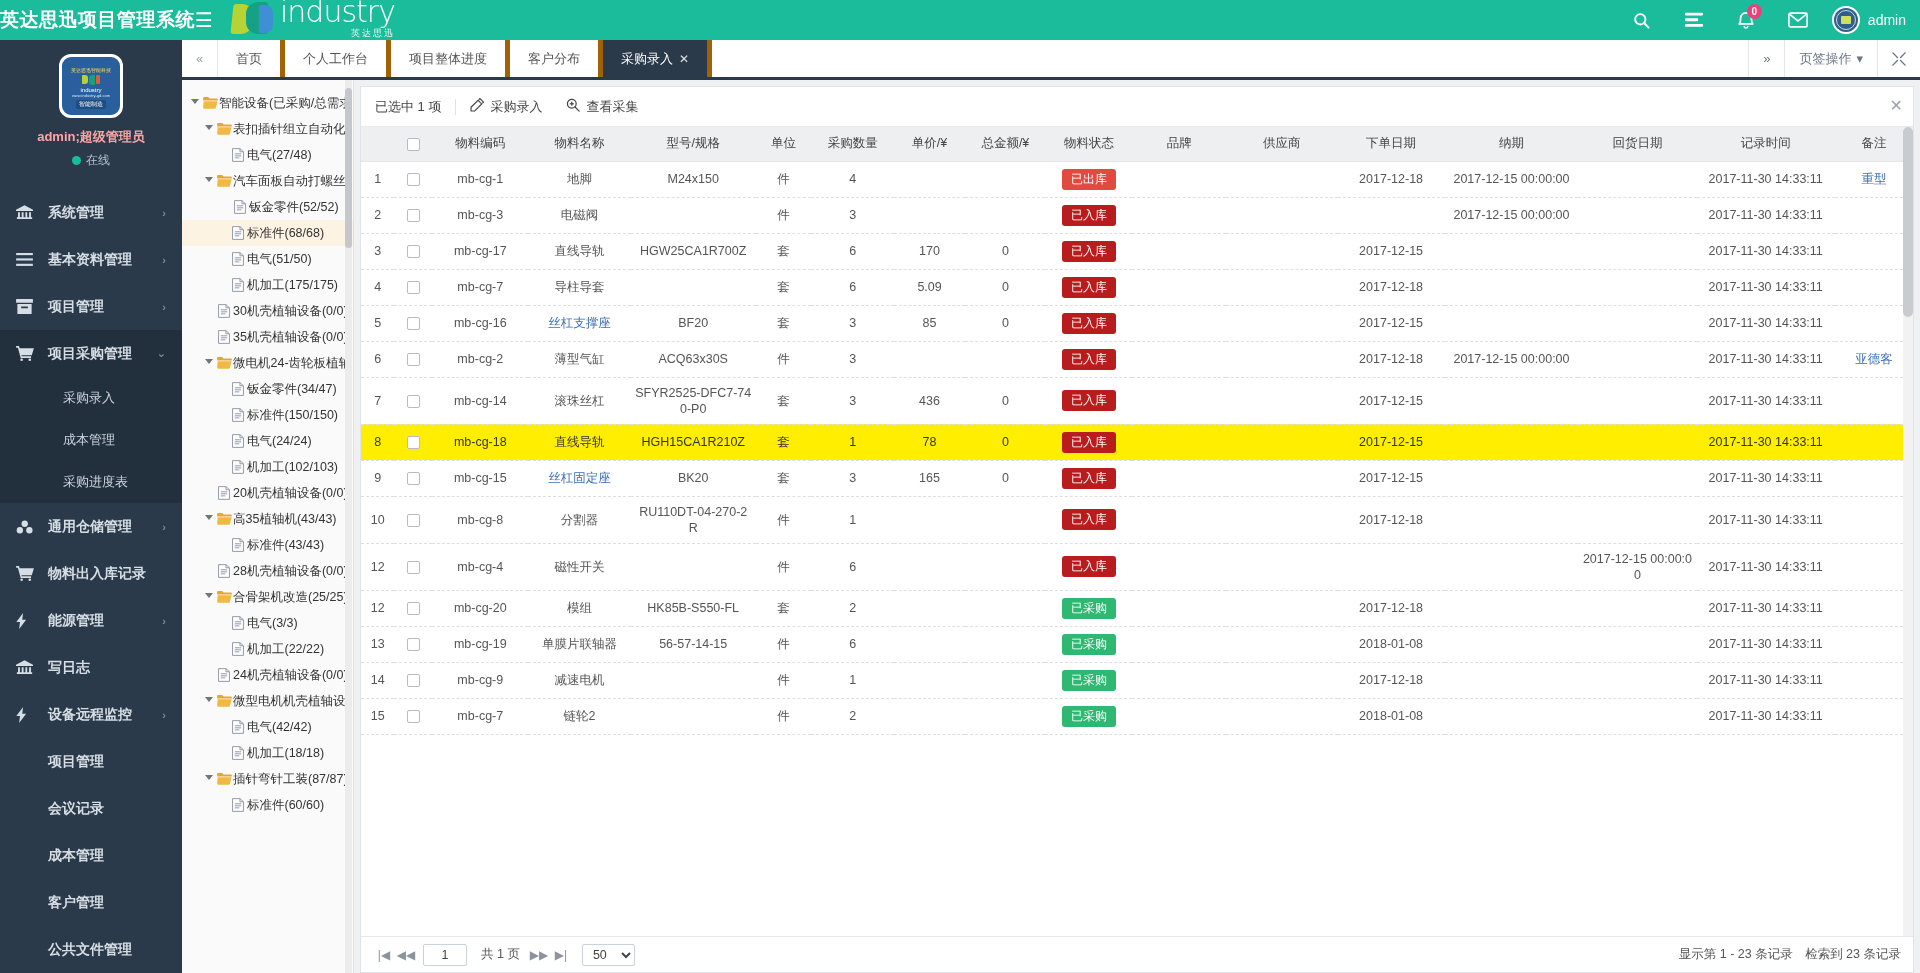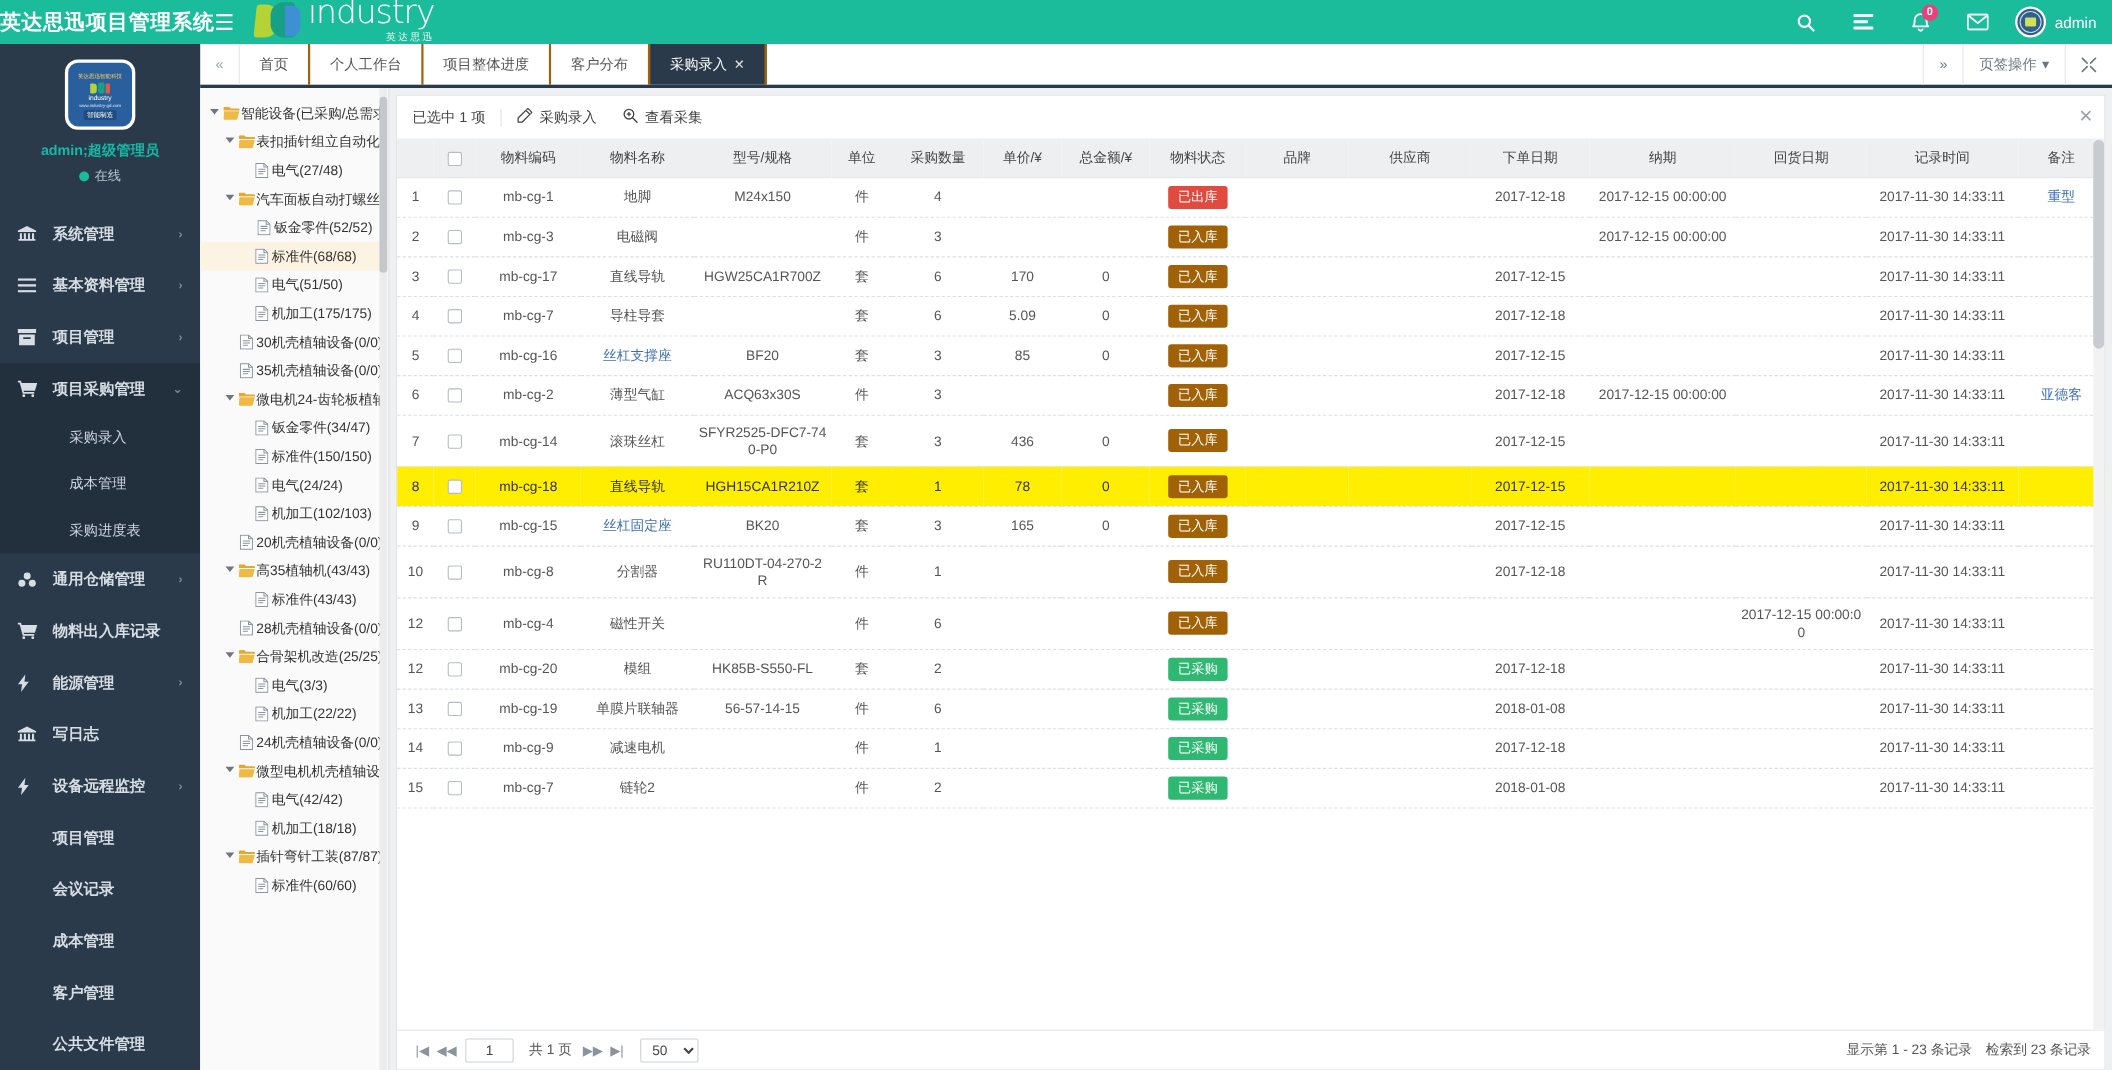--- a/index.html
+++ b/index.html
@@ -78,21 +78,21 @@
     align-items: center; justify-content: center; position: relative; overflow: hidden;
   }
   .profile-img .pi-top { font-size: 5px; color: #ffd95e; margin-top: 3px; white-space: nowrap; }
   .profile-img .pi-logo { display: flex; align-items: center; gap: 1px; margin: 2px 0; }
   .profile-img .pi-l1 { width: 6px; height: 9px; background: #b5d334; border-radius: 1px 3px 3px 1px;}
   .profile-img .pi-l2 { width: 6px; height: 10px; background: #16a085; border-radius: 3px 1px 1px 3px;}
   .profile-img .pi-l3 { width: 4px; height: 9px; background: #e05a3f; border-radius: 1px;}
   .profile-img .pi-word { font-size: 6px; color: #fff; }
   .profile-img .pi-url { font-size: 4px; color: #dbe7f5; }
   .profile-img .pi-bot { font-size: 6px; color: #fff; background:#1f4d82; padding:0 3px; border-radius:2px; margin-top:2px;}
-  .profile-name { margin-top: 10px; font-size: 13px; color: #14b8a6; font-weight: bold; }
+  .profile-name { margin-top: 10px; font-size: 13px; color: #fca5a5; font-weight: bold; }
   .profile-status { margin-top: 6px; font-size: 12px; color: #b9c4cf; display:flex;align-items:center;justify-content:center;gap:5px;}
   .status-dot { width: 9px; height: 9px; border-radius: 50%; background: #1abc9c; display:inline-block;}
 
   .menu { margin-top: 8px; }
   .menu-item {
     display: flex; align-items: center; height: 47px; padding: 0 16px;
     color: #d6dde5; font-size: 14px; font-weight: bold; cursor: pointer; position: relative;
   }
   .menu-item .mi-icon { width: 32px; display:flex; align-items:center; color:#cfd8e2; }
   .menu-item .mi-arrow { margin-left: auto; color: #7c8b9b; font-size: 11px; }
@@ -113,21 +113,21 @@
   .tabbar {
     height: 40px; flex: 0 0 40px; display: flex; align-items: stretch;
     background: #fff; border-bottom: 3px solid #2b3a4a;
   }
   .tab-nav-btn {
     width: 36px; display: flex; align-items: center; justify-content: center;
     color: #9aa5b1; cursor: pointer; border-right: 1px solid #e3e6ea; font-size: 13px;
   }
   .tab {
     display: flex; align-items: center; gap: 6px; padding: 12px 18px;
-    font-size: 13px; color: #555; cursor: pointer; border-right: 2px solid #a16207;
+    font-size: 13px; color: #555; cursor: pointer; border-right: 5px solid #a16207;
     white-space: nowrap;
   }
   .tab.active { background: #2b3a4a; color: #fff; }
   .tab .tab-close { font-size: 12px; opacity: .85; }
   .tabbar-right { margin-left: auto; display: flex; align-items: stretch; }
   .tabbar-right .tb-btn {
     display:flex;align-items:center;justify-content:center; padding: 0 14px;
     color:#6b7684; font-size: 13px; border-left: 1px solid #e3e6ea; cursor: pointer; gap:5px;
   }
 
@@ -185,21 +185,21 @@
   table.grid tr.hl td { background: #ffee00; color: #333; }
   .cb {
     width: 13px; height: 13px; border: 1px solid #b6bcc4; background: #fff;
     display: inline-block; vertical-align: middle; border-radius: 2px; cursor: pointer;
   }
   .badge-st {
     display: inline-block; padding: 3px 9px; border-radius: 3px; color: #fff;
     font-size: 12px; line-height: 15px; white-space: nowrap;
   }
   .st-out { background: #e04a3f; }
-  .st-in  { background: #a16207; }
+  .st-in  { background: #b91c1c; }
   .st-buy { background: #2eb872; }
   .link-note { color: #3c6fb5; }
 
   
   .v-scroll { position: absolute; right: 0; top: 0; width: 10px; bottom: 0; background: #f2f2f2; }
   .v-thumb { position: absolute; right: 0; top: 0; width: 10px; height: 190px; background: #c8ccd1; border-radius: 5px; }
 
   
   .pager {
     height: 36px; flex: 0 0 36px; border-top: 1px solid #e5e7ea; display: flex;

